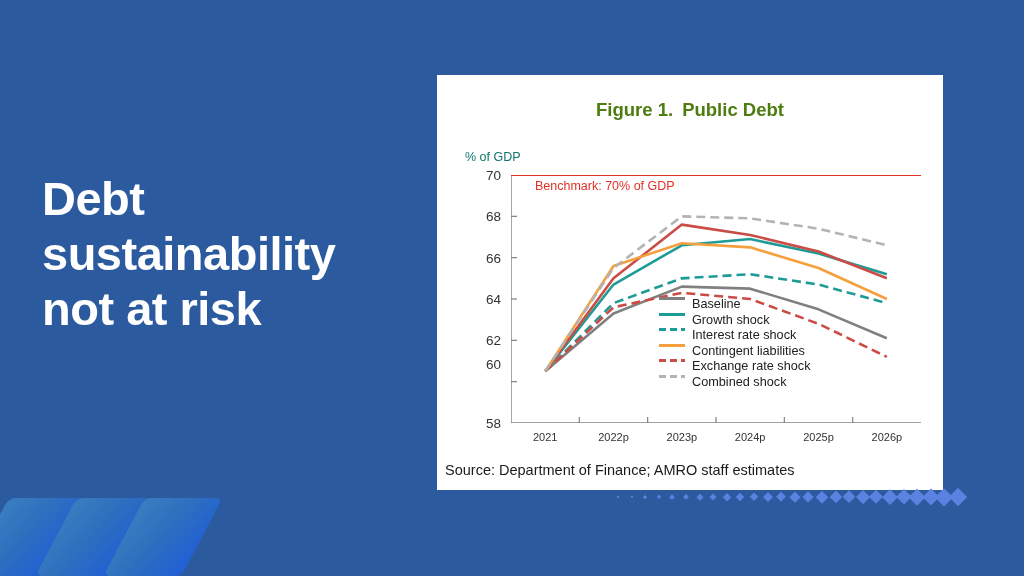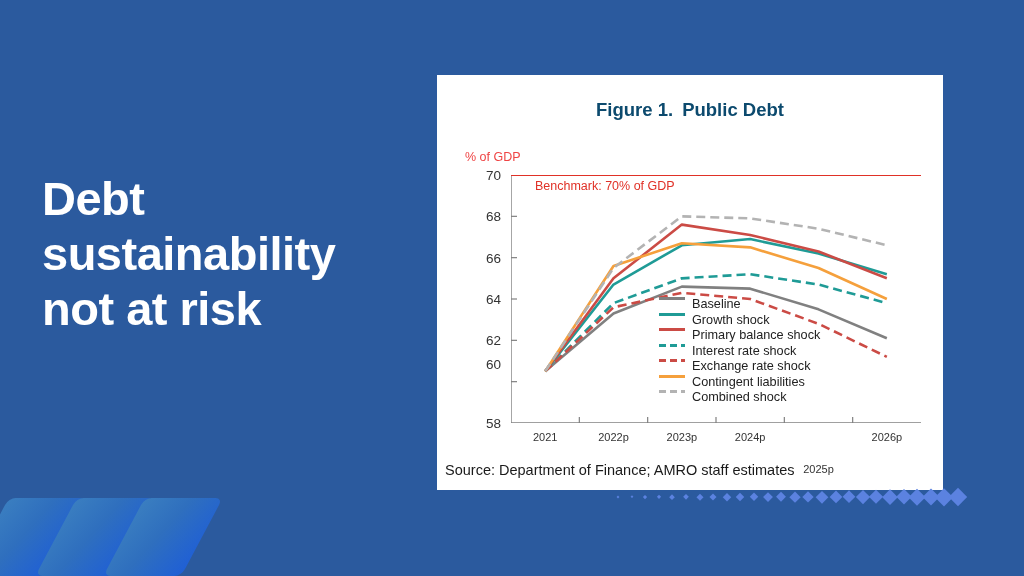--- a/index.html
+++ b/index.html
@@ -20,26 +20,26 @@
   }
   .headline .ln{display:block;white-space:nowrap;}
 
   
   .panel{
     position:absolute;left:437px;top:75px;width:506px;height:415px;
     background:#ffffff;
   }
   .fig-title{
     position:absolute;left:0;top:24px;width:100%;text-align:center;
-    font-size:18.5px;font-weight:bold;color:#0c4a6e;
+    font-size:18.5px;font-weight:bold;color:#4d7c0f;
   }
   .fig-title .gap{display:inline-block;width:9px;}
   .axis-unit{
     position:absolute;left:28px;top:75px;
-    font-size:12.5px;color:#ef4444;
+    font-size:12.5px;color:#0f766e;
   }
   .source{
     position:absolute;left:8px;bottom:12px;
     font-size:14.5px;color:#1a1a1a;white-space:nowrap;
   }
 
   
   .plot{position:absolute;left:74px;top:100px;width:410px;height:248px;}
   .plot svg{display:block;}
 
@@ -132,48 +132,44 @@
         </svg>
     </div>
 
     <div class="bench-label">Benchmark: 70% of GDP</div>
 
     <div class="xlabels">
         <span style="left: 34.1667px;">2021</span>
         <span style="left: 102.5px;">2022p</span>
         <span style="left: 170.833px;">2023p</span>
         <span style="left: 239.167px;">2024p</span>
-        <span style="left: 307.5px; margin-top: 32px;">2025p</span>
+        <span style="left: 307.5px;">2025p</span>
         <span style="left: 375.833px;">2026p</span>
       </div>
 
     <div class="legend">
         <div class="legend-row">
           <span class="legend-swatch" style="background: rgb(128, 128, 128);"></span>
           <span class="legend-text">Baseline</span>
         </div>
         <div class="legend-row">
           <span class="legend-swatch" style="background: rgb(31, 155, 150);"></span>
           <span class="legend-text">Growth shock</span>
         </div>
         <div class="legend-row">
-          <span class="legend-swatch" style="background: rgb(203, 75, 69);"></span>
-          <span class="legend-text">Primary balance shock</span>
-        </div>
-        <div class="legend-row">
           <span class="legend-swatch" style="background: repeating-linear-gradient(to right, rgb(31, 155, 150) 0px, rgb(31, 155, 150) 7px, transparent 7px, transparent 11px);"></span>
           <span class="legend-text">Interest rate shock</span>
         </div>
         <div class="legend-row">
+          <span class="legend-swatch" style="background: rgb(245, 160, 60);"></span>
+          <span class="legend-text">Contingent liabilities</span>
+        </div>
+        <div class="legend-row">
           <span class="legend-swatch" style="background: repeating-linear-gradient(to right, rgb(203, 75, 69) 0px, rgb(203, 75, 69) 7px, transparent 7px, transparent 11px);"></span>
           <span class="legend-text">Exchange rate shock</span>
-        </div>
-        <div class="legend-row">
-          <span class="legend-swatch" style="background: rgb(245, 160, 60);"></span>
-          <span class="legend-text">Contingent liabilities</span>
         </div>
         <div class="legend-row">
           <span class="legend-swatch" style="background: repeating-linear-gradient(to right, rgb(179, 179, 179) 0px, rgb(179, 179, 179) 7px, transparent 7px, transparent 11px);"></span>
           <span class="legend-text">Combined shock</span>
         </div>
       </div>
 
     <div class="source">Source: Department of Finance; AMRO staff estimates</div>
   </div>
 

